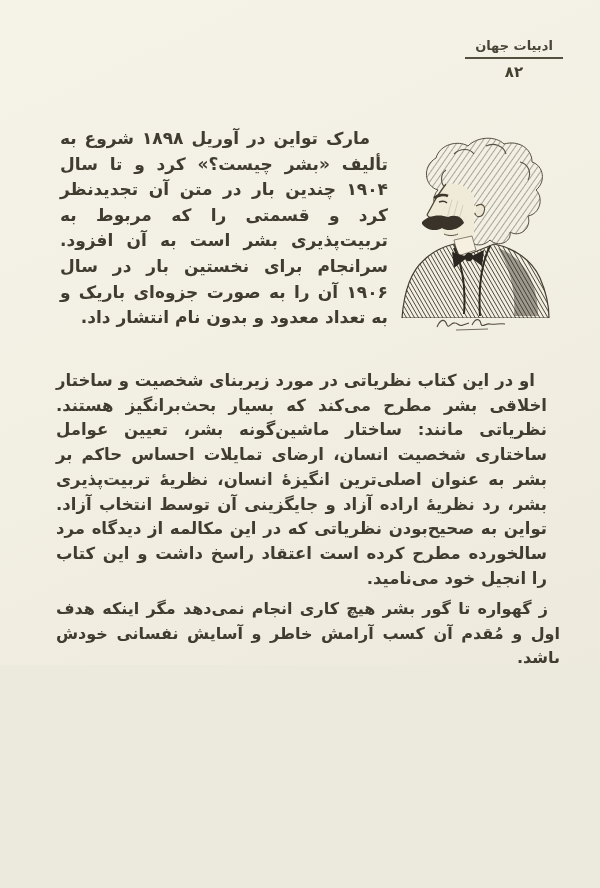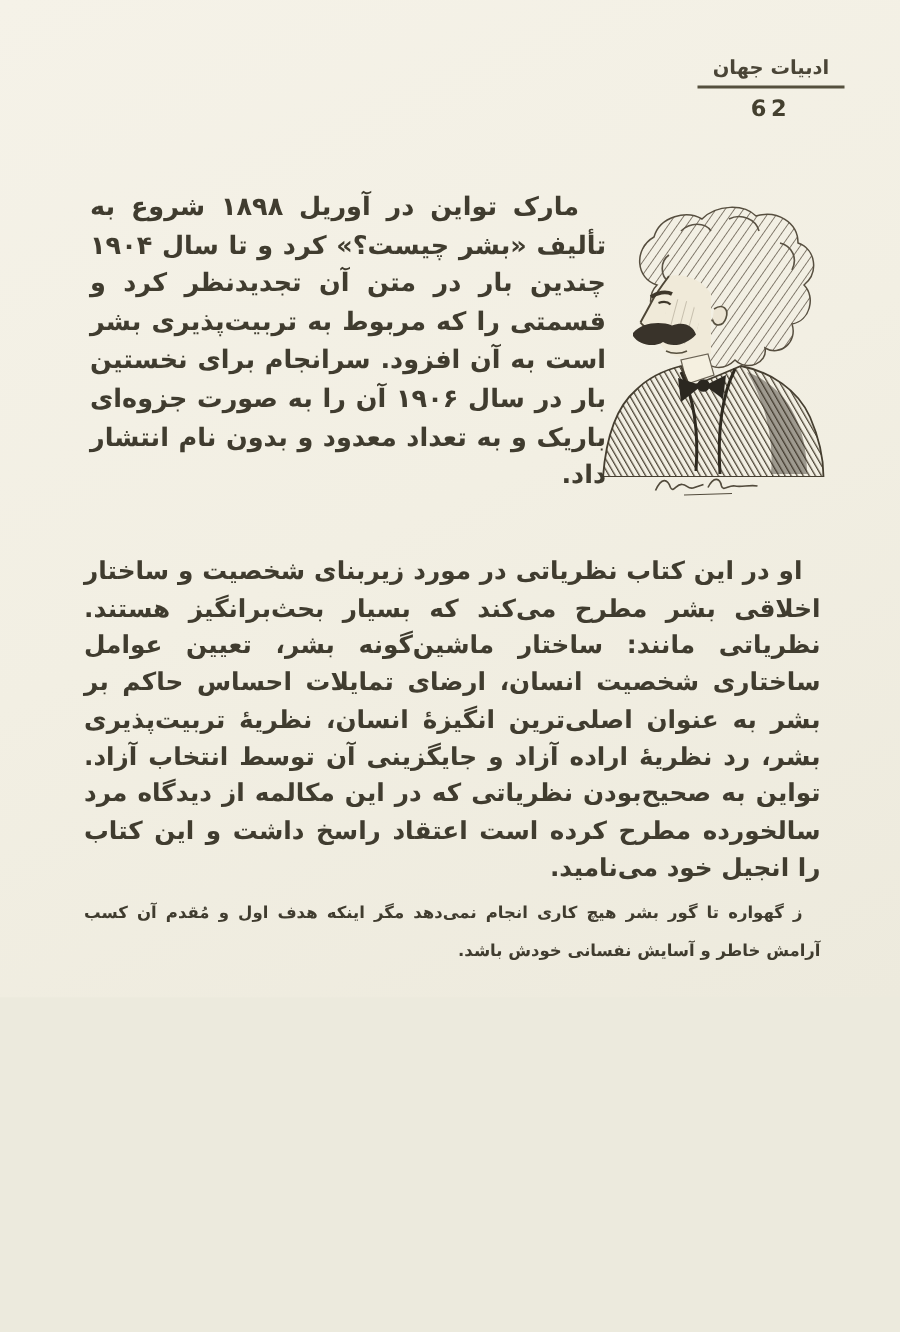--- a/index.html
+++ b/index.html
@@ -9,44 +9,44 @@
     background:linear-gradient(155deg,#f5f2e8 0%,#f2efe3 50%,#edeadd 100%);
     font-family:"DejaVu Sans",sans-serif;color:#3e3a2e;
   }
   
   .series{position:absolute;top:38px;right:34px;width:104px;text-align:center;}
   .series-label{font-size:13px;font-weight:bold;color:#4a4537;white-space:nowrap;direction:rtl;}
   .series-rule{margin:4px auto 4px;width:98px;border-bottom:2.5px solid #55503e;height:0;}
   .series-number{font-size:15px;font-weight:bold;color:#44402f;letter-spacing:3px;direction:rtl;}
   
   .para{position:absolute;margin:0;direction:rtl;text-align:justify;font-weight:bold;color:#403c2f;}
-  .p1{top:126px;right:196px;left:60px;font-size:17px;line-height:25.6px;text-indent:18px;}
+  .p1{top:126px;right:212px;left:60px;font-size:17px;line-height:25.6px;text-indent:18px;}
   .p2{top:345px;right:53px;left:56px;font-size:16.5px;line-height:24.7px;text-indent:12px;margin-top:24px;}
-  .quote{top:597px;right:53px;left:56px;font-size:11px;line-height:24.7px;text-indent:12px;}
+  .quote{top:597px;right:40px;left:56px;font-size:16px;line-height:24.7px;text-indent:12px;}
   .attribution{position:absolute;top:672px;left:112px;font-size:16.5px;font-weight:bold;direction:rtl;color:#403c2f;}
   
   .portrait{position:absolute;top:136px;left:394px;width:162px;height:202px;}
   .portrait svg.bust{width:158px;height:182px;display:block;}
   .signature{position:absolute;left:40px;top:178px;width:74px;height:20px;}
   
   .barcode{position:absolute;top:747px;left:183px;width:152px;height:68px;}
   .barcode svg{width:152px;height:68px;display:block;}
   
   .logo{position:absolute;top:748px;left:336px;width:64px;height:80px;}
   .logo svg{width:64px;height:80px;display:block;}
 </style>
 </head>
 <body>
 
 <div class="page">
 
   <div class="series">
     <div class="series-label">ادبیات جهان</div>
     <div class="series-rule"></div>
-    <div class="series-number">62</div>
+    <div class="series-number">۸۲</div>
   </div>
 
   <div class="portrait">
     <svg class="bust" viewBox="0 0 158 182" xmlns="http://www.w3.org/2000/svg">
       <defs>
         <pattern id="ph" width="5" height="5" patternUnits="userSpaceOnUse" patternTransform="rotate(35)">
           <path d="M0,0 L0,5" stroke="#6d6456" stroke-width="1.1"></path>
         </pattern>
         <pattern id="pc" width="3.5" height="3.5" patternUnits="userSpaceOnUse" patternTransform="rotate(-30)">
           <path d="M0,0 L0,3.5" stroke="#4b4334" stroke-width="1.7"></path>

